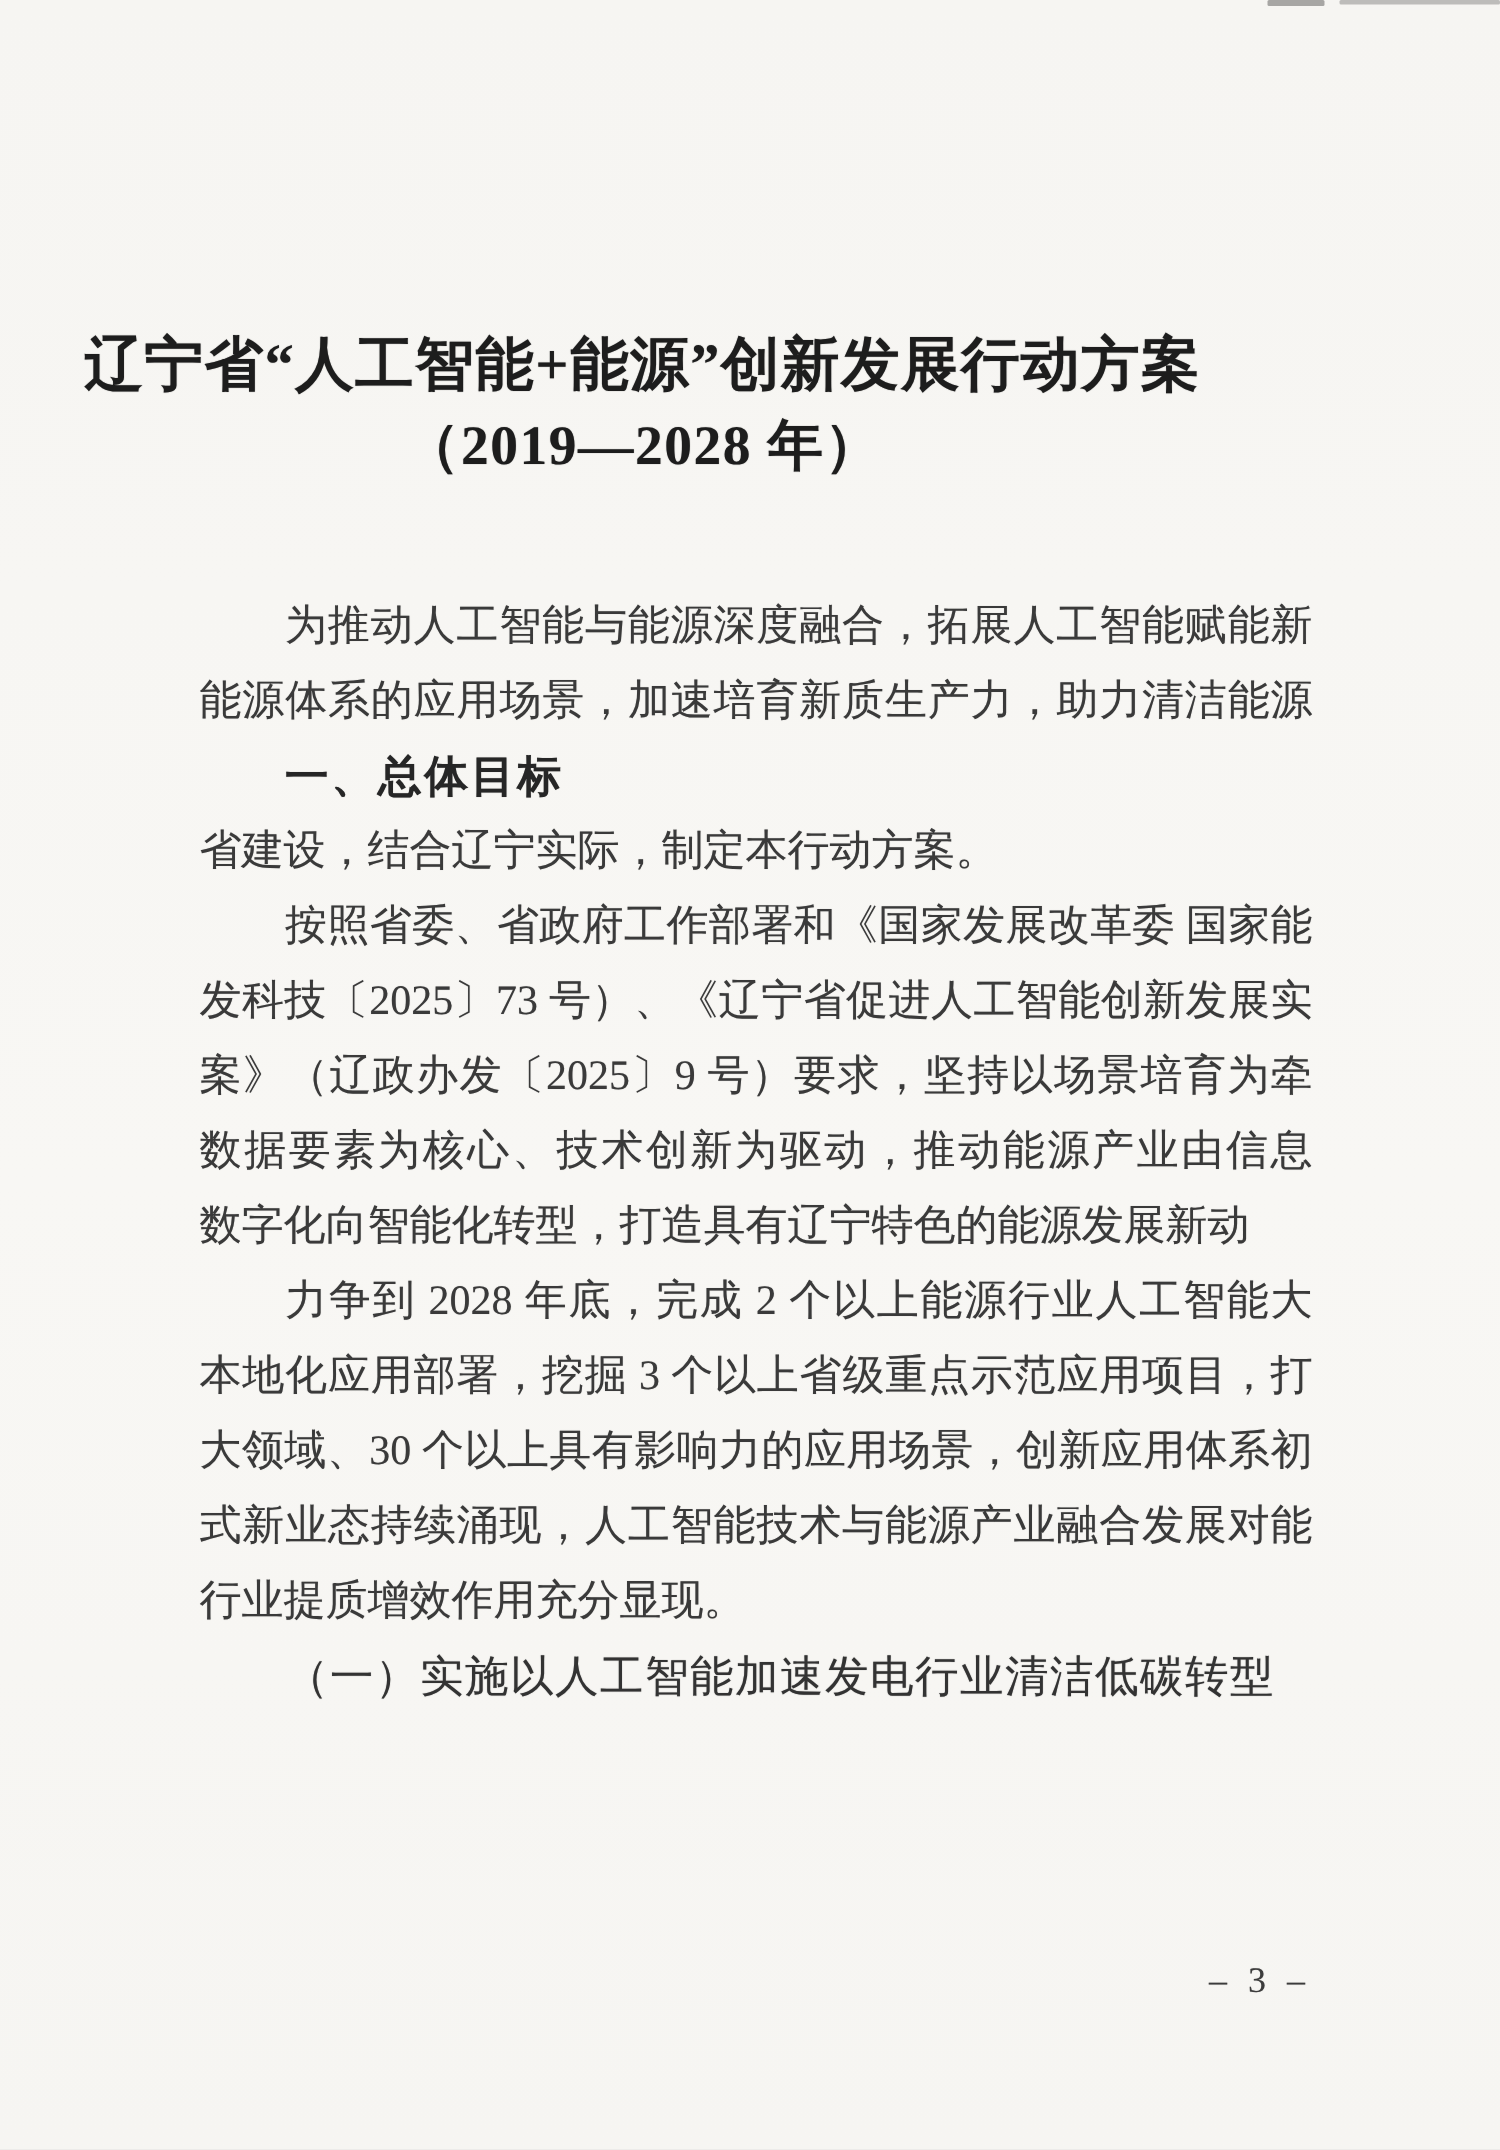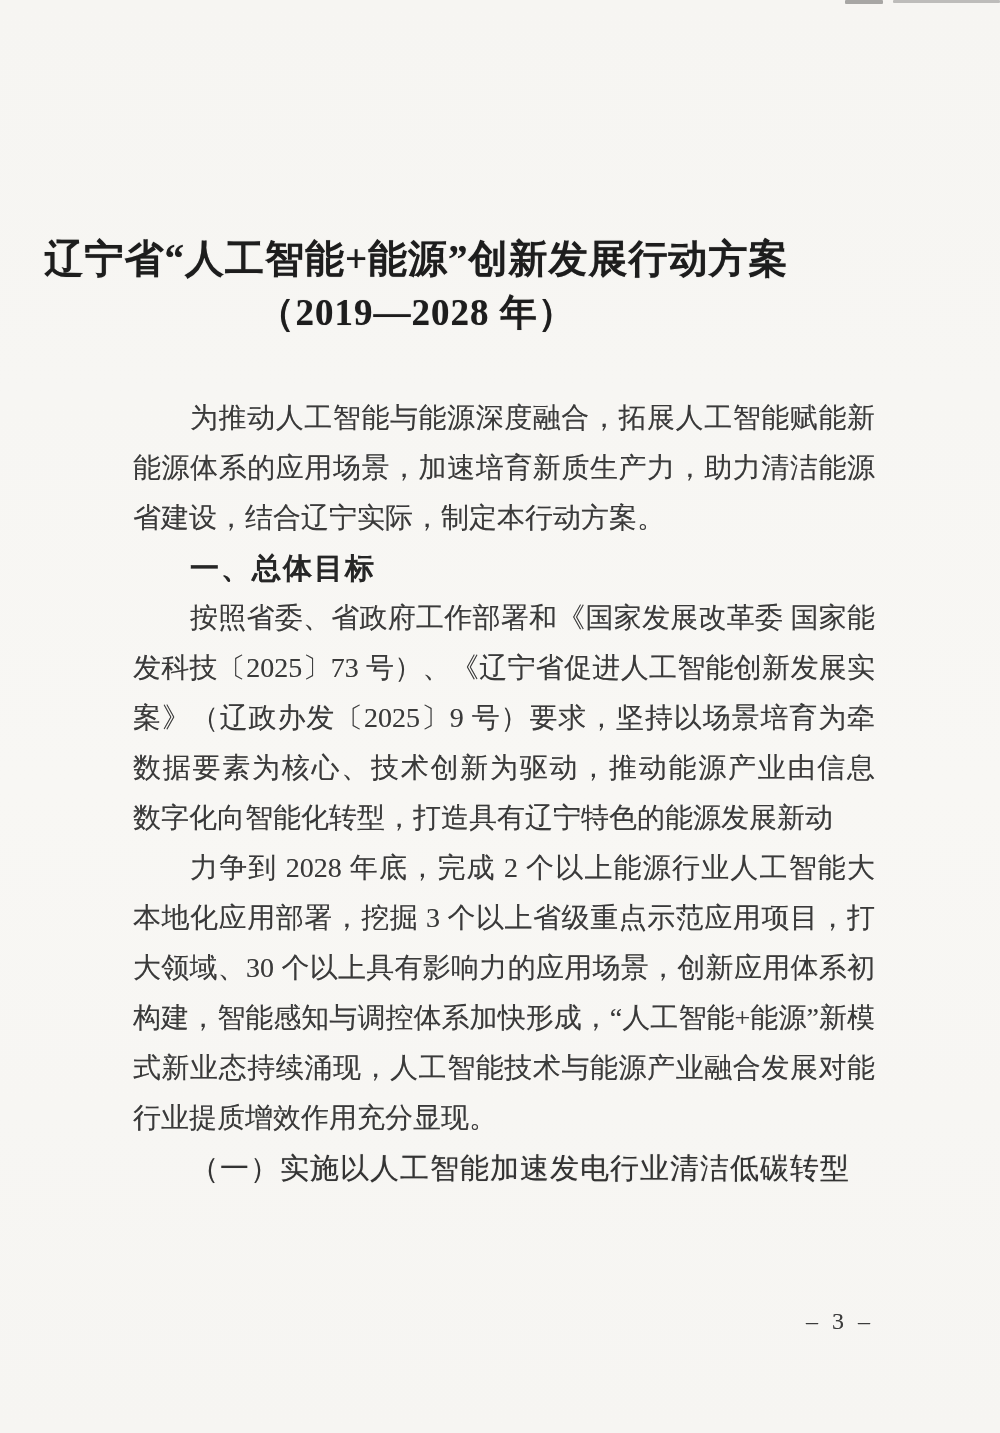--- a/index.html
+++ b/index.html
@@ -10,22 +10,22 @@
     background:linear-gradient(180deg,#f6f5f2 0%,#f8f7f4 55%,#f6f5f2 100%);
     overflow:hidden;
     font-family:"Liberation Serif", serif;
   }
   
   .artifact{position:absolute;background:#a7a6a4;border-radius:1px;}
   .artifact.a1{left:845px;top:0;width:38px;height:4px;}
   .artifact.a2{left:893px;top:0;width:107px;height:3px;background:#bdbcba;}
 
   .title-block{
-    position:absolute;left:0;top:230px;width:833px;
-    text-align:center;color:#1d1d1d;
+    position:absolute;left:0;top:215px;width:833px;
+    text-align:center;color:#1d1d1d;padding-left:12px;
   }
   .title-line{
     font-weight:bold;
     font-size:39px;
     line-height:57px;
     letter-spacing:1px;
     text-shadow:0 0 .7px rgba(30,30,30,.55);
   }
   .title-line.year{font-size:37px;line-height:52px;}
 
@@ -69,34 +69,33 @@
 
   <div class="title-block">
     <div class="title-line">辽宁省“人工智能+能源”创新发展行动方案</div>
     <div class="title-line year">（2019—2028 年）</div>
   </div>
 
   <div class="body-block">
 
     <div class="line full indent">为推动人工智能与能源深度融合，拓展人工智能赋能新型</div>
     <div class="line full">能源体系的应用场景，加速培育新质生产力，助力清洁能源强</div>
+    <div class="line heading">一、总体目标</div>
+
     <div class="line short">省建设，结合辽宁实际，制定本行动方案。</div>
-
-    <div class="line heading">一、总体目标</div>
 
     <div class="line full indent">按照省委、省政府工作部署和《国家发展改革委 国家能源</div>
     <div class="line full">发科技〔2025〕73 号）、《辽宁省促进人工智能创新发展实施方</div>
     <div class="line full">案》（辽政办发〔2025〕9 号）要求，坚持以场景培育为牵引、</div>
     <div class="line full">数据要素为核心、技术创新为驱动，推动能源产业由信息化、</div>
     <div class="line short">数字化向智能化转型，打造具有辽宁特色的能源发展新动能。</div>
 
     <div class="line full indent">力争到 2028 年底，完成 2 个以上能源行业人工智能大模型</div>
     <div class="line full">本地化应用部署，挖掘 3 个以上省级重点示范应用项目，打造 5</div>
     <div class="line full">大领域、30 个以上具有影响力的应用场景，创新应用体系初步</div>
-    <div class="line full">构建，智能感知与调控体系加快形成，“人工智能+能源”新模</div>
     <div class="line full">式新业态持续涌现，人工智能技术与能源产业融合发展对能源</div>
     <div class="line short">行业提质增效作用充分显现。</div>
 
 
     <div class="line sub-heading">（一）实施以人工智能加速发电行业清洁低碳转型行动</div>
   </div>
 
   <div class="page-number">– 3 –</div>
 
 </div>

